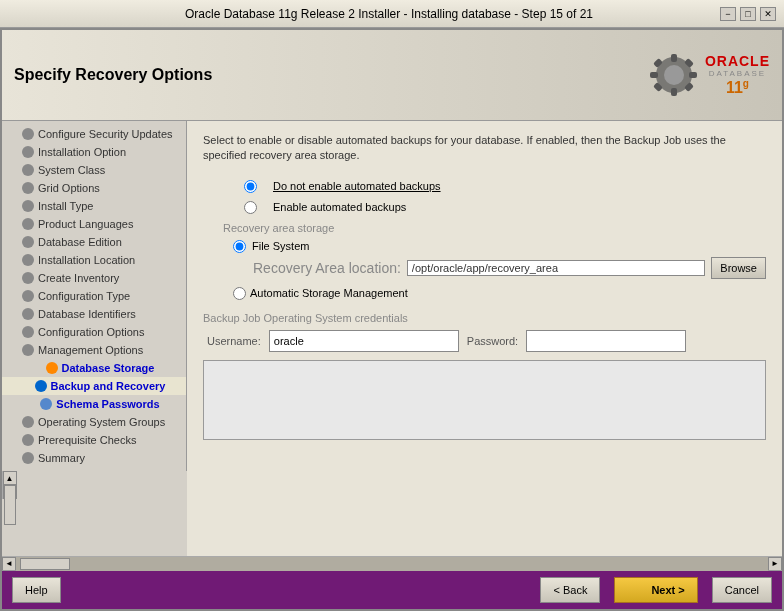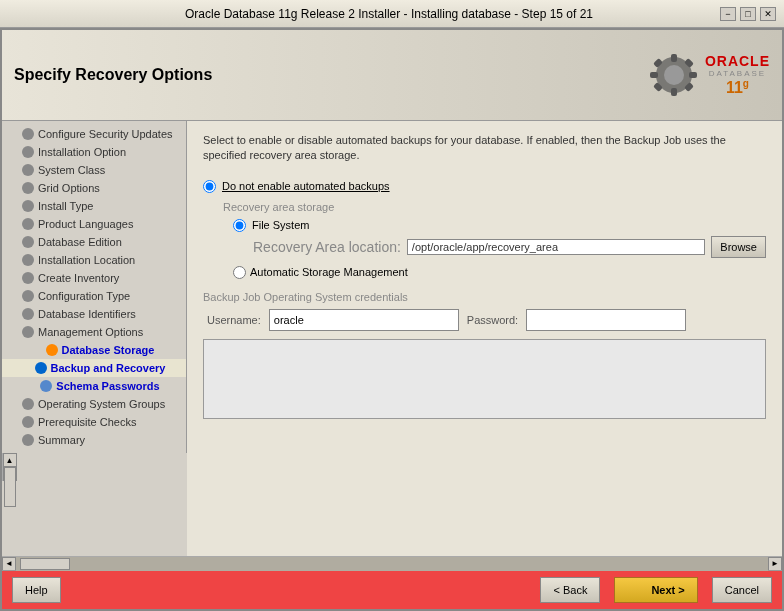--- a/index.html
+++ b/index.html
@@ -132,23 +132,24 @@
       overflow-y: auto;
     }
     .description-text {
       font-size: 11px;
       color: #333;
       margin-bottom: 16px;
       line-height: 1.4;
     }
     .radio-option {
       display: flex;
-      gap: 6px;
+      gap: 16px;
       margin-bottom: 8px;
       cursor: pointer;
+      margin-left: 41px;
     }
     .radio-option input[type="radio"] {
       margin: 0;
       cursor: pointer;
     }
     .radio-label {
       font-size: 11px;
       color: #000;
     }
     .radio-label.underline { text-decoration: underline; }
@@ -322,21 +323,21 @@
       height: 12px;
       background: #d4d0c8;
       border: 1px solid #888;
       position: absolute;
       top: 1px;
       left: 4px;
     }
 
     
     .bottom-bar {
-      background: #ef4444;
+      background: #701a75;
       border-top: 1px solid #999;
       padding: 6px 10px;
       display: flex;
       align-items: center;
       justify-content: space-between;
     }
     .bottom-left {
       display: flex;
     }
     .bottom-right {
@@ -442,20 +443,24 @@
         <div class="sidebar-item">
           <span class="sidebar-bullet"></span>
           <span>Configuration Type</span>
         </div>
         <div class="sidebar-item">
           <span class="sidebar-bullet"></span>
           <span>Database Identifiers</span>
         </div>
         <div class="sidebar-item">
           <span class="sidebar-bullet"></span>
+          <span>Configuration Options</span>
+        </div>
+        <div class="sidebar-item">
+          <span class="sidebar-bullet"></span>
           <span>Management Options</span>
         </div>
         <div class="sidebar-item highlighted">
           <span class="sidebar-bullet active-bullet"></span>
           <span>Database Storage</span>
         </div>
         <div class="sidebar-item active highlighted">
           <span class="sidebar-bullet current-bullet"></span>
           <span>Backup and Recovery</span>
         </div>
@@ -487,20 +492,24 @@
     </div>
 
     <div class="main-content">
       <p class="description-text">Select to enable or disable automated backups for your database. If enabled, then the Backup Job uses the specified recovery area storage.</p>
 
       <div class="radio-option">
         <input type="radio" name="backup" id="no-backup" checked="" style="">
         <label for="no-backup" class="radio-label underline">Do not enable automated backups</label>
       </div>
 
+      <div class="radio-option">
+        <input type="radio" name="backup" id="enable-backup" style="">
+        <label for="enable-backup" class="radio-label">Enable automated backups</label>
+      </div>
 
       <div class="sub-section">
         <div class="sub-section-title">Recovery area storage</div>
 
         <div class="fs-option">
           <input type="radio" name="storage" id="file-system" checked="" style="">
           <label for="file-system" class="radio-label">File System</label>
         </div>
 
         <div class="location-row">

